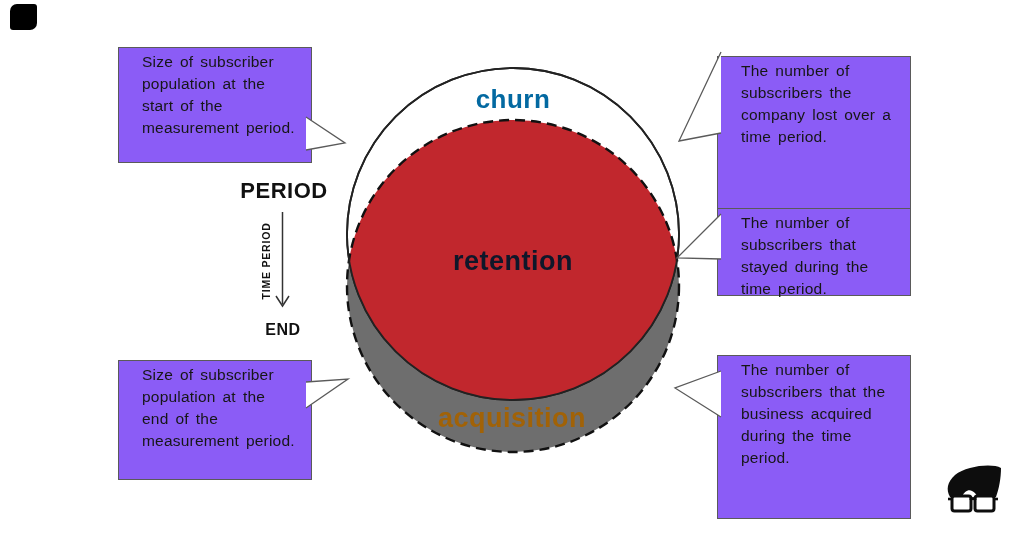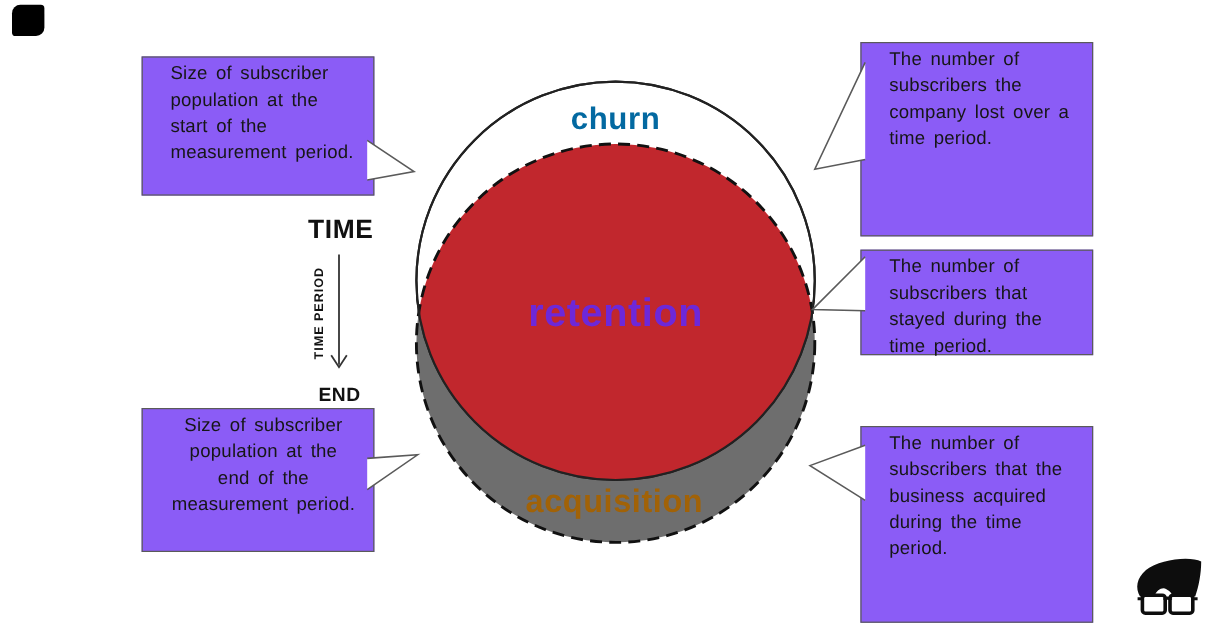--- a/index.html
+++ b/index.html
@@ -9,42 +9,42 @@
 
   .corner-square{position:absolute;left:10px;top:4px;width:27px;height:26px;
        background:#000;border-radius:7px 3px 7px 3px;}
 
   .callout{position:absolute;box-sizing:border-box;width:194px;background:#8b5cf6;
        border:1.2px solid #5a5a5a;padding:3px 14px 0 23px;
        font-size:15.5px;line-height:22px;letter-spacing:.2px;word-spacing:2.5px;
        color:#161616;}
   .callout p{margin:0;}
   .box-tl{left:118px;top:47px;height:116px;}
-  .box-bl{left:118px;top:340px;height:120px;text-align:center;}
-  .box-tr{left:717px;top:35px;height:162px;}
+  .box-bl{left:118px;top:360px;height:120px;}
+  .box-tr{left:717px;top:56px;height:162px;}
   .box-mr{left:717px;top:208px;height:88px;}
   .box-br{left:717px;top:355px;height:164px;}
 
   .diagram-svg{position:absolute;left:0;top:0;width:1024px;height:536px;
        pointer-events:none;z-index:5;}
 
   .axis-label{position:absolute;font-weight:700;color:#111;z-index:6;}
   .start-label{left:284px;top:191px;transform:translate(-50%,-50%);
        font-size:22px;letter-spacing:.5px;}
   .end-label{left:283px;top:330px;transform:translate(-50%,-50%);
        font-size:16px;letter-spacing:.5px;}
   .time-period-label{position:absolute;left:266px;top:261px;
        transform:translate(-50%,-50%) rotate(-90deg);transform-origin:center;
        font-size:10.5px;font-weight:700;letter-spacing:.8px;color:#111;z-index:6;
        white-space:nowrap;}
 
   .circle-label{position:absolute;transform:translate(-50%,-50%);z-index:7;
        white-space:nowrap;letter-spacing:.5px;}
   .churn-label{left:513px;top:99px;font-size:26px;font-weight:700;color:#0369a1;}
-  .retention-label{left:513px;top:261px;font-size:33px;font-weight:600;color:#6d28d9;text-align:center;}
+  .retention-label{left:513px;top:261px;font-size:27px;font-weight:600;color:#0f172a;text-align:center;}
   .acquisition-label{left:512px;top:418px;font-size:27px;font-weight:600;color:#a16207;}
 </style>
 </head>
 <body>
 
 <div class="canvas">
 
   <div class="corner-square"></div>
 
   <div class="callout box-tl">
@@ -56,21 +56,21 @@
   <div class="callout box-tr">
     <p>The number of subscribers the company lost over a time period.</p>
   </div>
   <div class="callout box-mr">
     <p>The number of subscribers that stayed during the time period.</p>
   </div>
   <div class="callout box-br">
     <p>The number of subscribers that the business acquired during the time period.</p>
   </div>
 
-  <div class="axis-label start-label">TIME</div>
+  <div class="axis-label start-label">PERIOD</div>
   <div class="axis-label end-label">END</div>
   <div class="time-period-label">TIME PERIOD</div>
 
   <svg class="diagram-svg" viewBox="0 0 1024 536">
     <defs>
       <clipPath id="clipStartCircle">
           <circle cx="513" cy="234" r="166"></circle>
         </clipPath>
     </defs>
 

